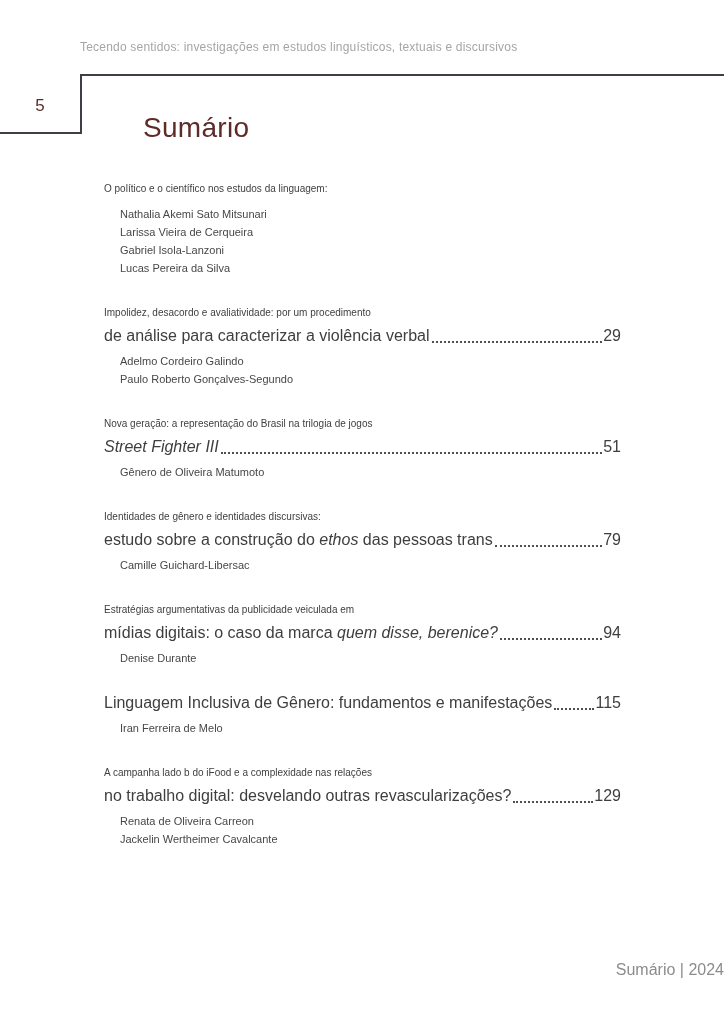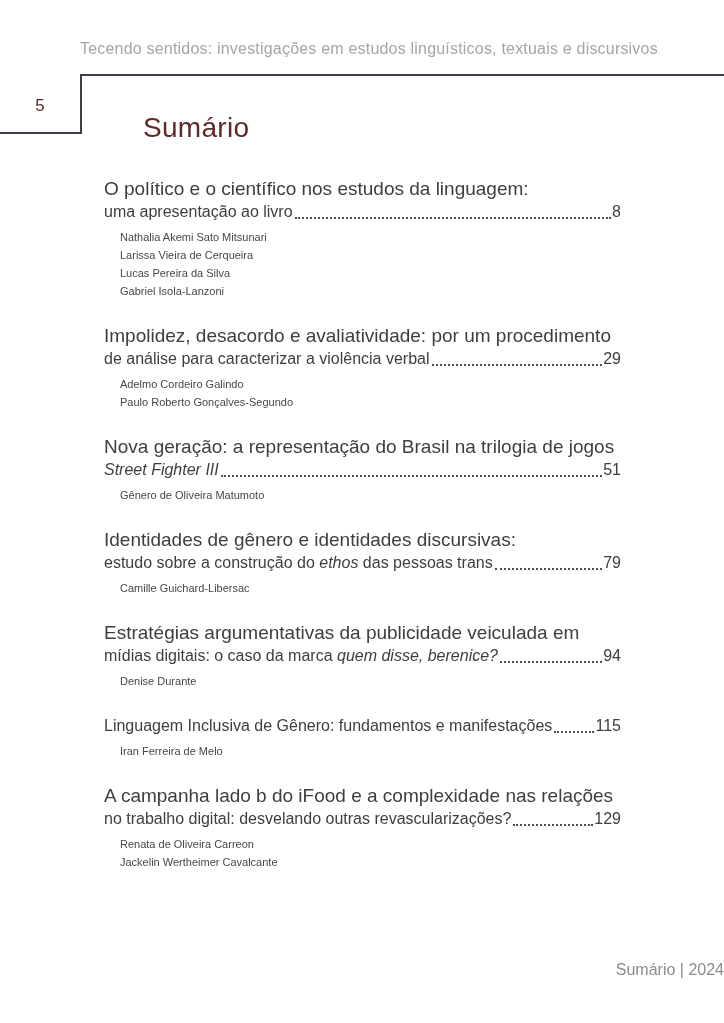--- a/index.html
+++ b/index.html
@@ -17,21 +17,21 @@
   body {
     position: relative;
     background: var(--bg);
     font-family: "Liberation Sans", "DejaVu Sans", sans-serif;
     color: var(--text);
     overflow: hidden;
   }
   .running-header {
     position: absolute;
     left: 80px; top: 40px;
-    font-size: 16px;
+    font-size: 12px;
     letter-spacing: 0.2px;
     color: var(--muted);
   }
   .rule-top    { position: absolute; left: 81px; right: 0; top: 74px; height: 2px; background: var(--line); }
   .rule-vert   { position: absolute; left: 80px; top: 74px; width: 2px; height: 60px; background: var(--line); }
   .rule-bottom { position: absolute; left: 0; top: 132px; width: 82px; height: 2px; background: var(--line); }
   .folio {
     position: absolute;
     left: 0; top: 96px; width: 80px;
     text-align: center;
@@ -46,21 +46,21 @@
     color: var(--accent);
     letter-spacing: 0.3px;
     margin-left: 39px;
   }
   .toc {
     position: absolute;
     left: 104px; top: 177px;
     width: 517px;
   }
   .entry { margin-bottom: 24px; }
-  .t-line { font-size: 19px; line-height: 23px; color: var(--text); }
+  .t-line { font-size: 10px; line-height: 23px; color: var(--text); }
   .lead-row {
     display: flex;
     align-items: flex-end;
     font-size: 16px;
     line-height: 23px;
     color: var(--text);
   }
   .lead-text { white-space: pre-wrap; }
   .italic { font-style: italic; }
   .dots {
@@ -89,30 +89,25 @@
 <div class="rule-vert"></div>
 <div class="rule-bottom"></div>
 
 <div class="folio">5</div>
 
 <h1 class="page-title">Sumário</h1>
 
 <div class="toc">
   <div class="entry">
     <div class="t-line">O político e o científico nos estudos da linguagem:</div>
-    <div class="lead-row">
-      <span class="lead-text"><span>uma apresentação ao livro</span></span>
-      <span class="dots"></span>
-      <span class="page-num">8</span>
-    </div>
     <div class="authors">
         <div class="author">Nathalia Akemi Sato Mitsunari</div>
         <div class="author">Larissa Vieira de Cerqueira</div>
+        <div class="author">Gabriel Isola-Lanzoni</div>
         <div class="author">Lucas Pereira da Silva</div>
-        <div class="author">Gabriel Isola-Lanzoni</div>
       </div>
   </div>
 
   <div class="entry">
     <div class="t-line">Impolidez, desacordo e avaliatividade: por um procedimento</div>
     <div class="lead-row">
       <span class="lead-text"><span>de análise para caracterizar a violência verbal</span></span>
       <span class="dots"></span>
       <span class="page-num">29</span>
     </div>

